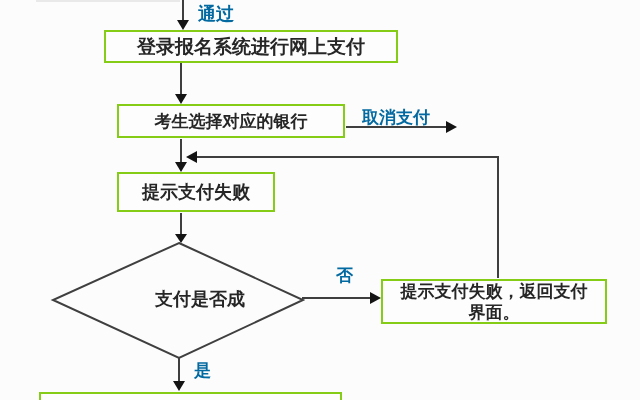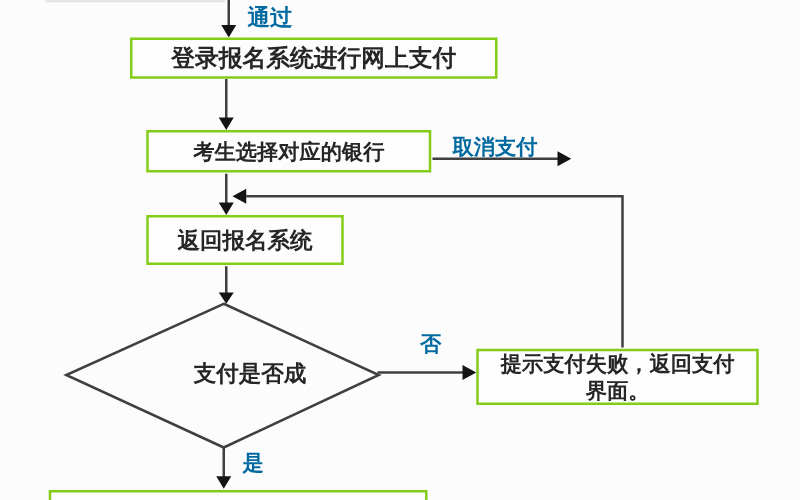--- a/index.html
+++ b/index.html
@@ -89,21 +89,21 @@
       <line x1="179" y1="358" x2="179" y2="382"></line>
       <polygon class="head" points="173,381 185,381 179,391"></polygon>
     </g>
   </svg>
 
   <div class="node node-login">登录报名系统进行网上支付</div>
 
   <div class="node node-select">考生选择对应的银行</div>
 
 
-  <div class="node node-bankui">返回报名系统</div>
+  <div class="node node-bankui">提示支付失败</div>
 
   <div class="node node-failed">
     <span>提示支付失败，返回支付</span>
     <span>界面。</span>
   </div>
 
   <div class="node node-bottom"></div>
 
   <div class="decision-text">支付是否成</div>
 

